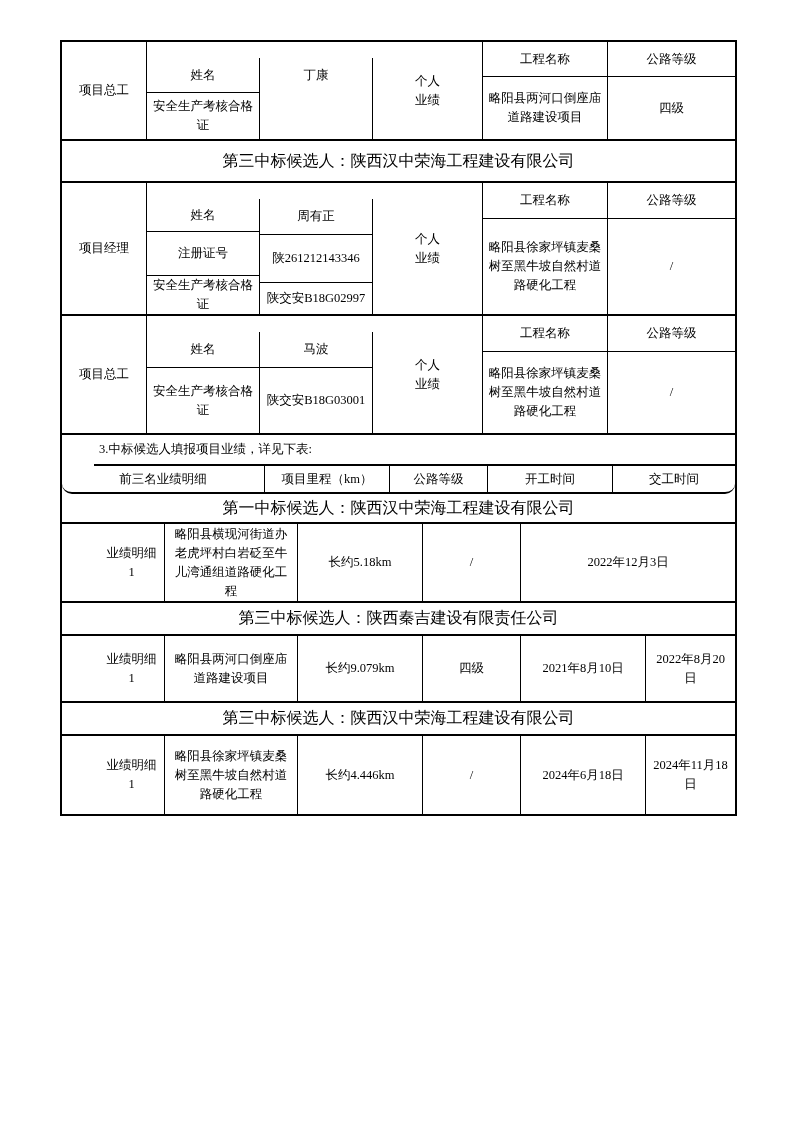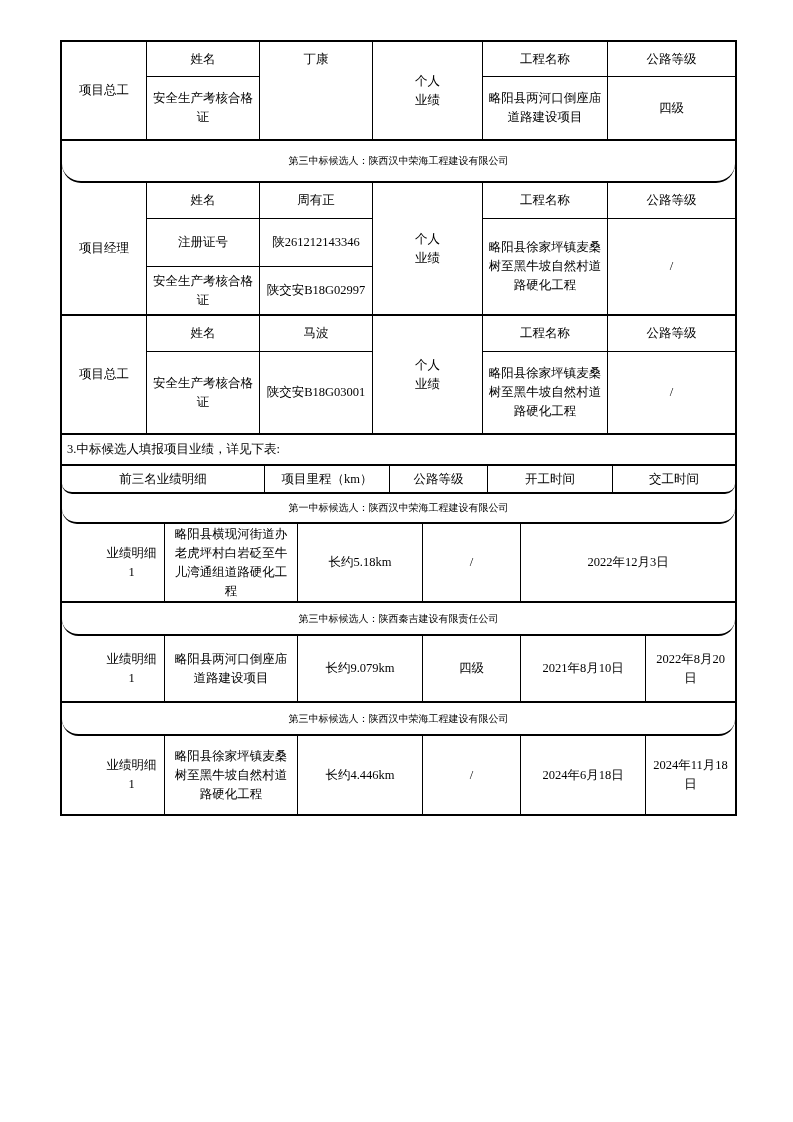--- a/index.html
+++ b/index.html
@@ -25,32 +25,33 @@
     white-space: pre-line;
     padding: 0 4px;
     border-right: 1px solid #000;
   }
   .row > .c:last-child, .row > .stack:last-child { border-right: none; }
   .stack { display: flex; flex-direction: column; border-right: 1px solid #000; }
   .stack > .c { border-right: none; border-bottom: 1px solid #000; width: 100%; }
   .stack > .c:last-child { border-bottom: none; }
   .fx { flex: 1; }
   .h35 { height: 35px; } .h36 { height: 36px; } .h48 { height: 48px; }
-  .w90 { width: 85px; } .w113 { width: 113px; } .w110 { width: 110px; }
+  .w90 { width: 85px; } .w113 { width: 113px; margin-top: 16px; } .w110 { width: 110px; }
   .w125 { width: 125px; } .w70 { width: 66px; margin-left: 37px; } .w133 { width: 133px; }
   .w98 { width: 98px; } .w203 { width: 203px; }
   .sA { height: 99px; } .sB { height: 133px; } .sC { height: 119px; }
   .band {
     display: flex; align-items: center; justify-content: center;
-    font-size: 10px; border-bottom: 2px solid #000; border-radius: 19px;
+    font-size: 16px; border-bottom: 2px solid #000;
   }
   .note {
     display: flex; align-items: center; justify-content: flex-start;
     height: 31px; padding-left: 5px; font-size: 12.5px;
     border-bottom: 2px solid #000;
+    margin-left: 32px;
   }
   .hdr { height: 28px; border-radius: 10px; }
   .p8 { padding: 0 8px; text-align: center; }
 </style>
 </head>
 <body>
 
 <div class="tbl">
 
   <div class="row sA">

